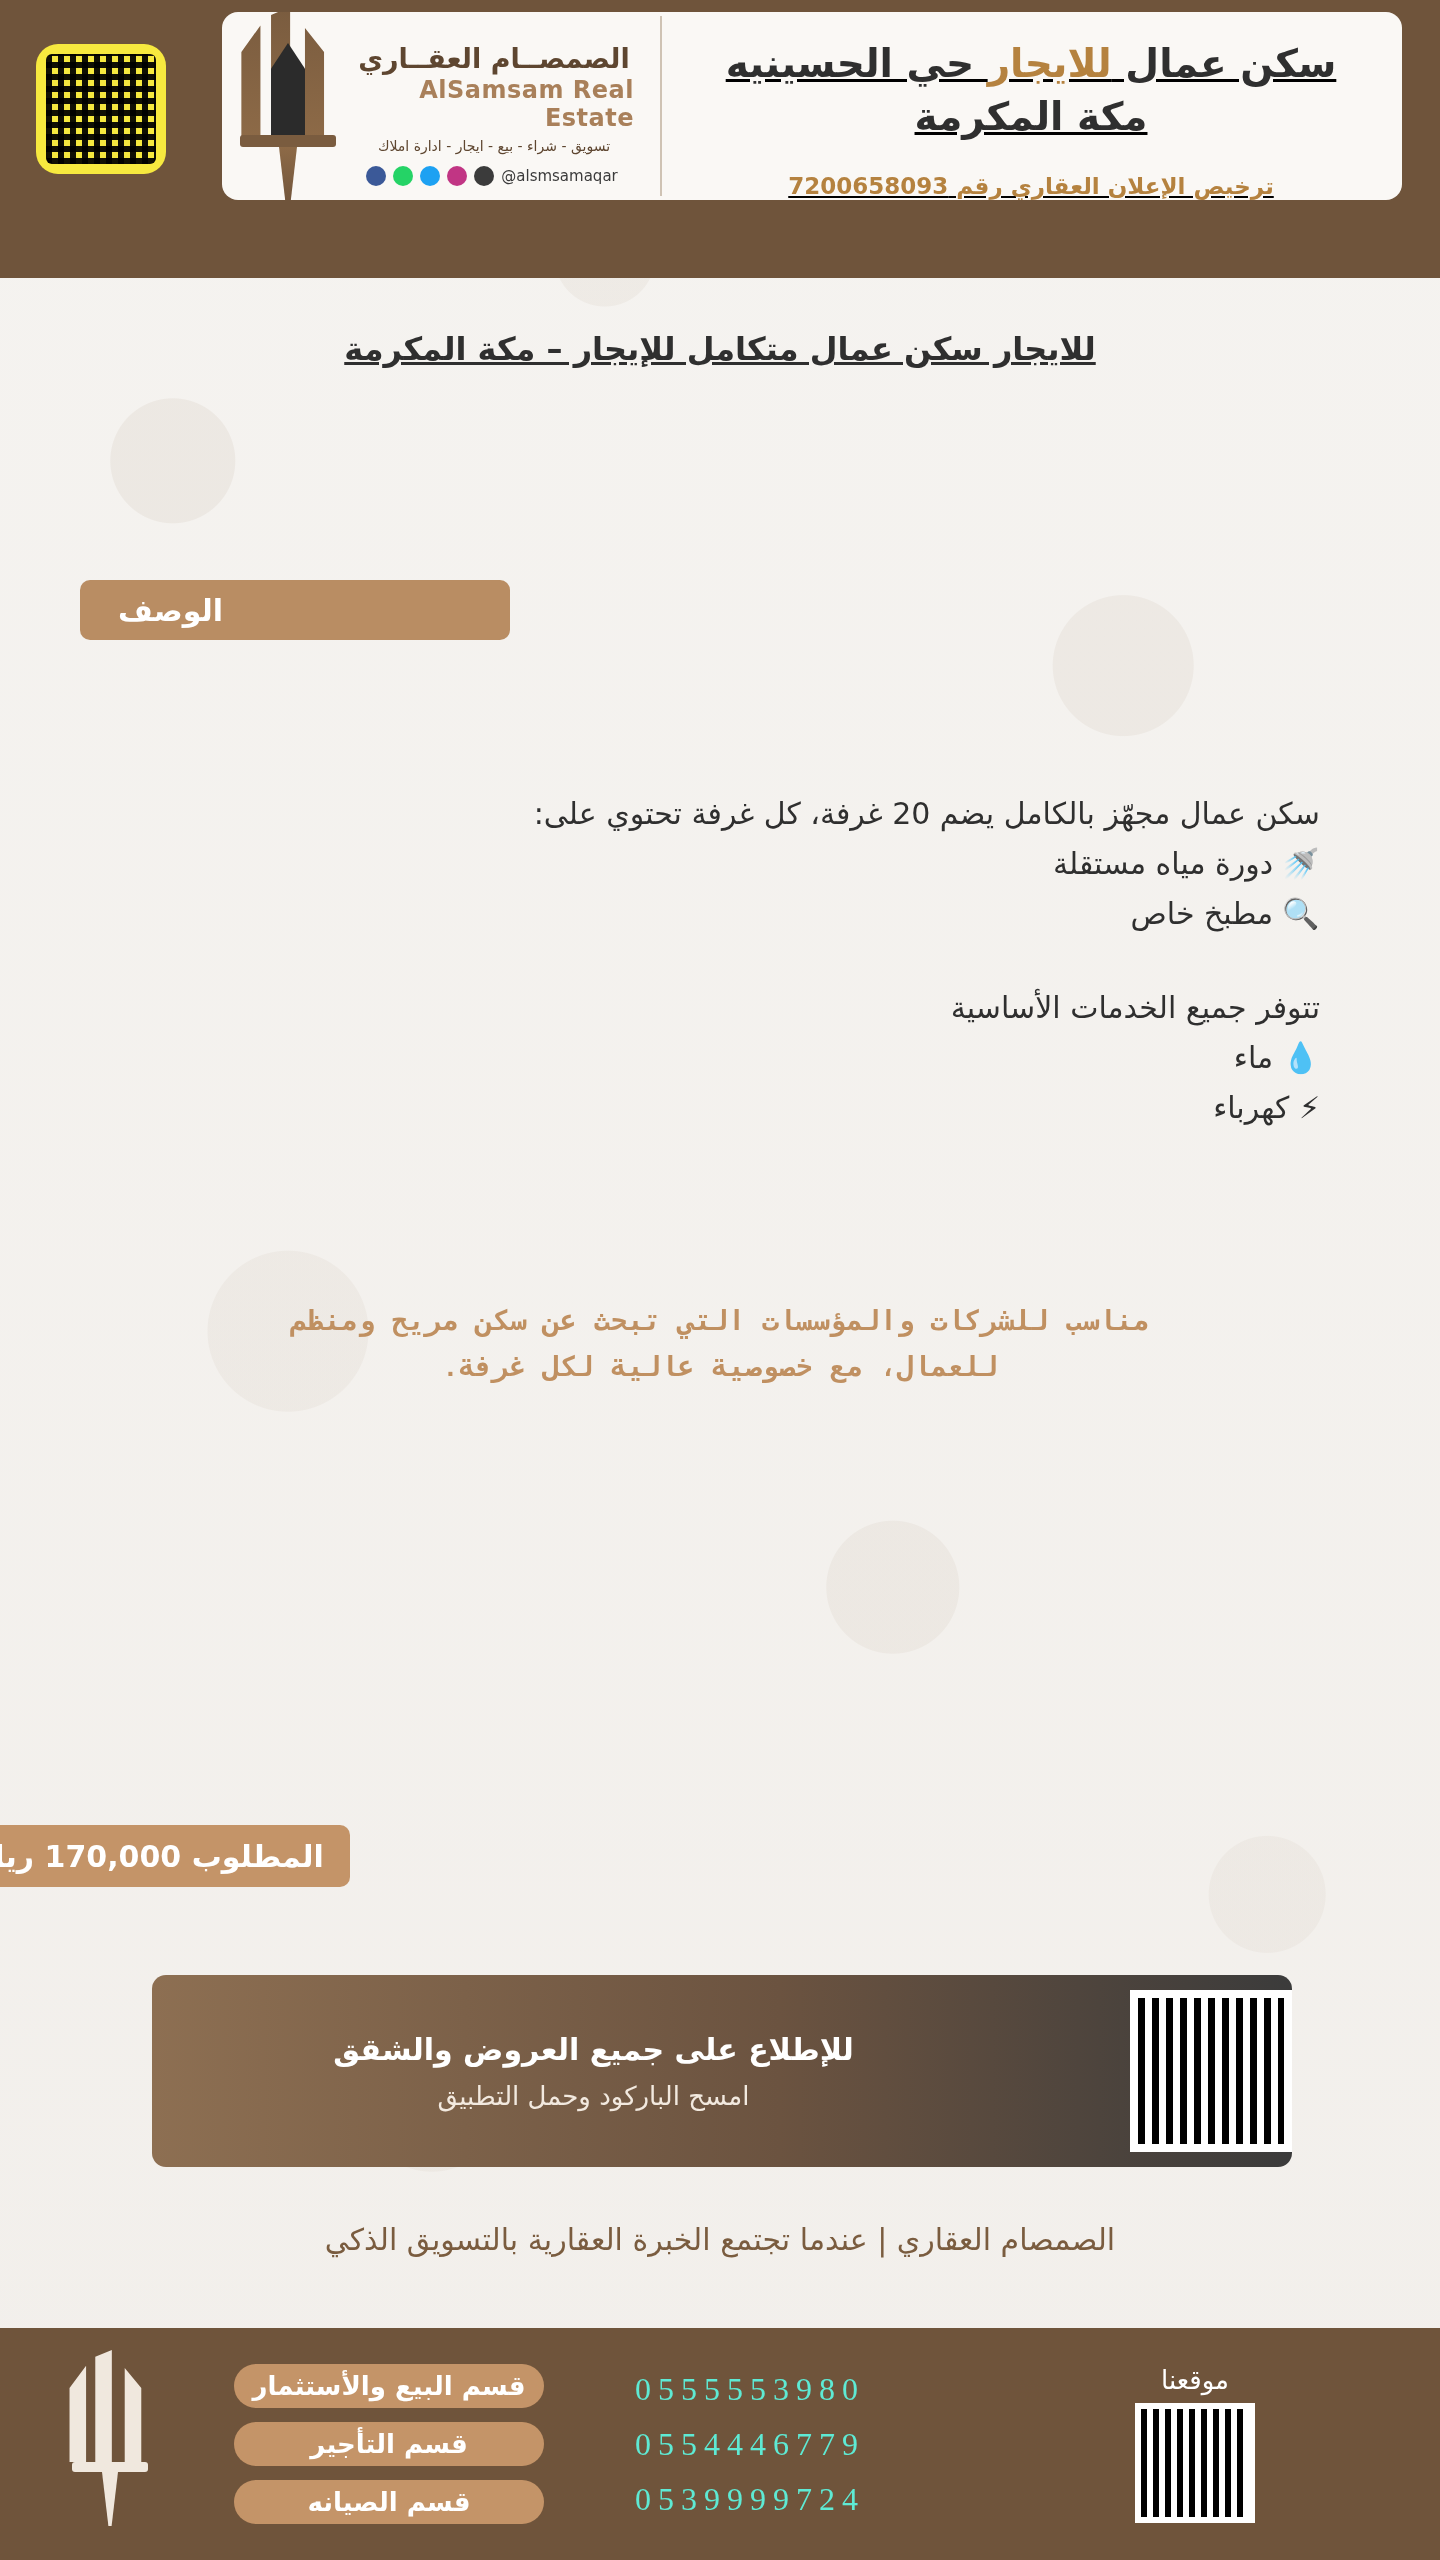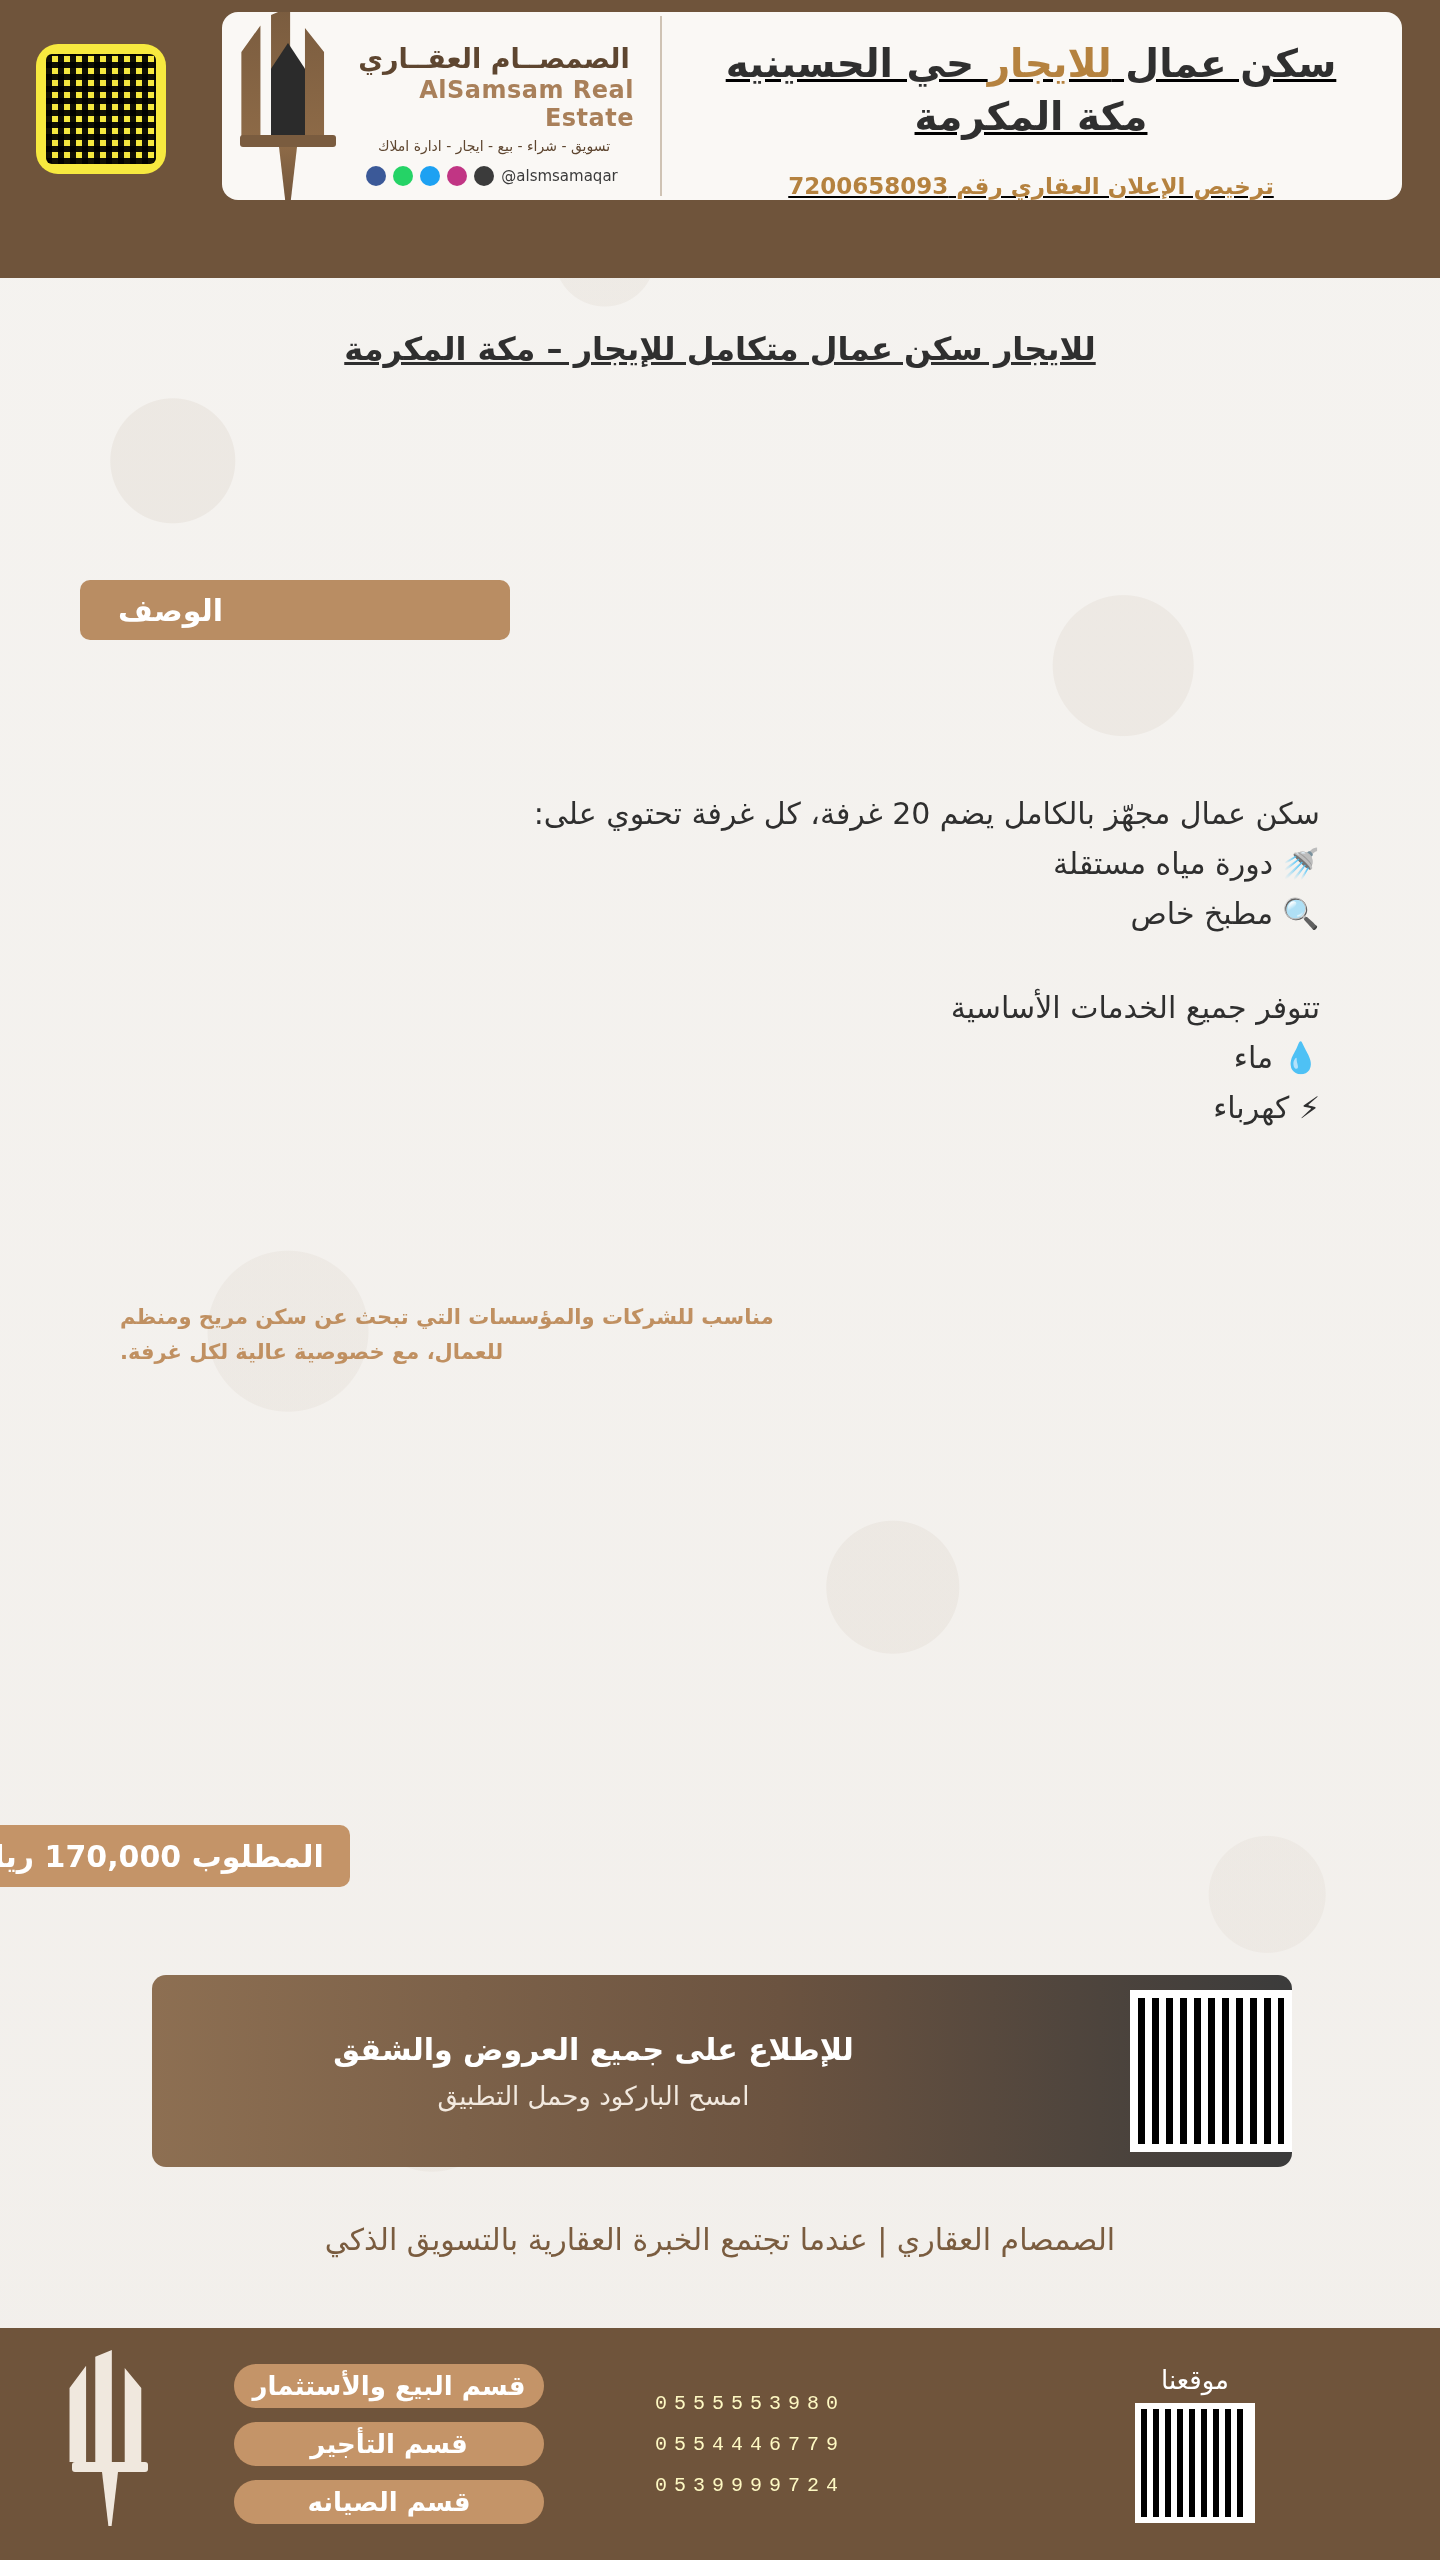--- a/index.html
+++ b/index.html
@@ -223,26 +223,27 @@
     color: #2f2f2f;
     font-size: 30px;
     line-height: 1.6;
   }
   .body-text .line { margin-bottom: 2px; }
   .gap { height: 44px; }
   .highlight {
     position: absolute;
     top: 1300px; right: 120px;
     width: 1200px;
-    text-align: left;
+    text-align: center;
     direction: rtl;
     color: #c09061;
-    font-size: 21px;
+    font-size: 28px;
     line-height: 1.65;
     font-weight: bold;
+    font-family: Liberation Mono, monospace;
   }
   .price-badge {
     position: absolute;
     top: 1825px; right: 1090px;
     width: 408px; height: 62px;
     background: #c49468;
     border-radius: 10px;
     color: #fff;
     font-size: 30px;
     font-weight: bold;
@@ -355,25 +356,25 @@
   }
   .phone-col {
     width: 400px;
     display: flex;
     flex-direction: column;
     gap: 18px;
     align-items: center;
     justify-content: center;
   }
   .phone {
-    font-size: 20px;
-    color: #fef9c3;
+    font-size: 32px;
+    color: #5eead4;
     letter-spacing: 7px;
     direction: ltr;
-    font-family: Liberation Mono, monospace;
+    font-family: Liberation Serif, serif;
   }
   .site-col {
     flex: 1;
     display: flex;
     flex-direction: column;
     align-items: center;
     gap: 8px;
   }
   .site-label {
     font-size: 26px;

